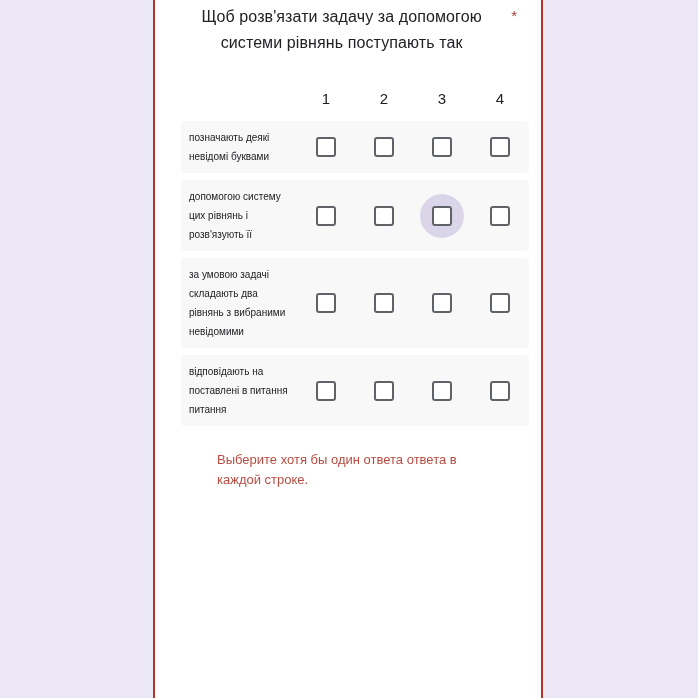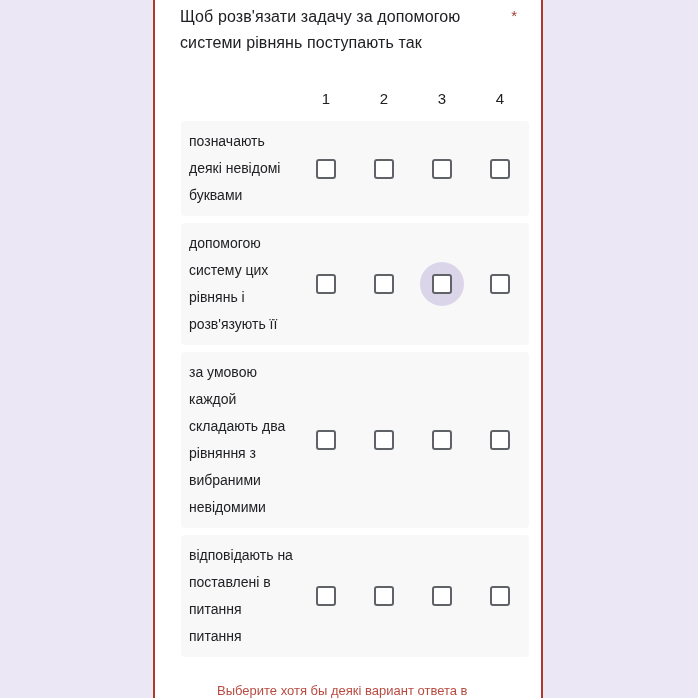--- a/index.html
+++ b/index.html
@@ -32,20 +32,21 @@
     display: flex;
     align-items: flex-start;
     margin-left: 1px;
   }
   .title {
     flex: 1;
     font-size: 16px;
     line-height: 26px;
     color: #202124;
     letter-spacing: 0.1px;
+    text-align: center;
   }
   .asterisk {
     color: #9c4038;
     font-size: 15px;
     line-height: 20px;
     margin-left: 8px;
     padding-top: 2px;
   }
   .grid {
     margin-left: 2px;
@@ -53,22 +54,22 @@
     margin-top: 34px;
   }
   .grid-row {
     display: flex;
     align-items: center;
   }
   .cell-label {
     width: 116px;
     box-sizing: border-box;
     padding: 0 4px 0 8px;
-    font-size: 14px;
-    line-height: 27px;
+    font-size: 10px;
+    line-height: 19px;
     color: #202124;
     align-self: center;
   }
   .cell-col {
     flex: 1;
     display: flex;
     justify-content: center;
     align-items: center;
   }
   .header-row {
@@ -181,21 +182,21 @@
               <div class="checkbox"></div>
             </div>
           </div>
           <div class="cell-col">
             <div class="cb-wrap">
               <div class="checkbox"></div>
             </div>
           </div>
         </div>
         <div class="grid-row data-row">
-          <div class="cell-label">за умовою каждой складають два рівняння з вибраними невідомими</div>
+          <div class="cell-label">за умовою задачі складають два рівнянь з вибраними невідомими</div>
           <div class="cell-col">
             <div class="cb-wrap">
               <div class="checkbox"></div>
             </div>
           </div>
           <div class="cell-col">
             <div class="cb-wrap">
               <div class="checkbox"></div>
             </div>
           </div>
@@ -228,15 +229,15 @@
             </div>
           </div>
           <div class="cell-col">
             <div class="cb-wrap">
               <div class="checkbox"></div>
             </div>
           </div>
         </div>
       </div>
 
-    <div class="error">Выберите хотя бы деякі вариант ответа в каждой строке.</div>
+    <div class="error">Выберите хотя бы один ответа ответа в каждой строке.</div>
   </div>
 </div>
 
 </body></html>

